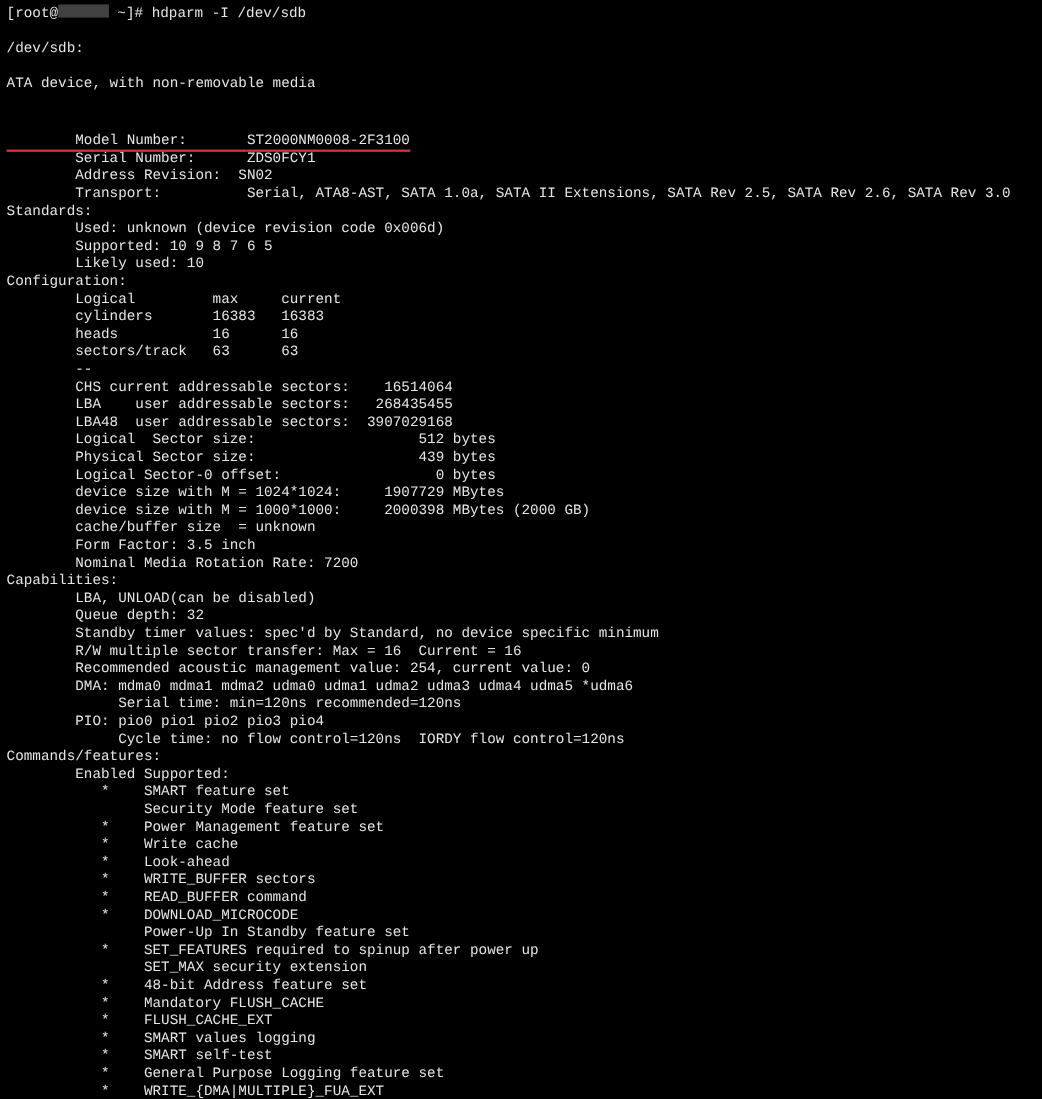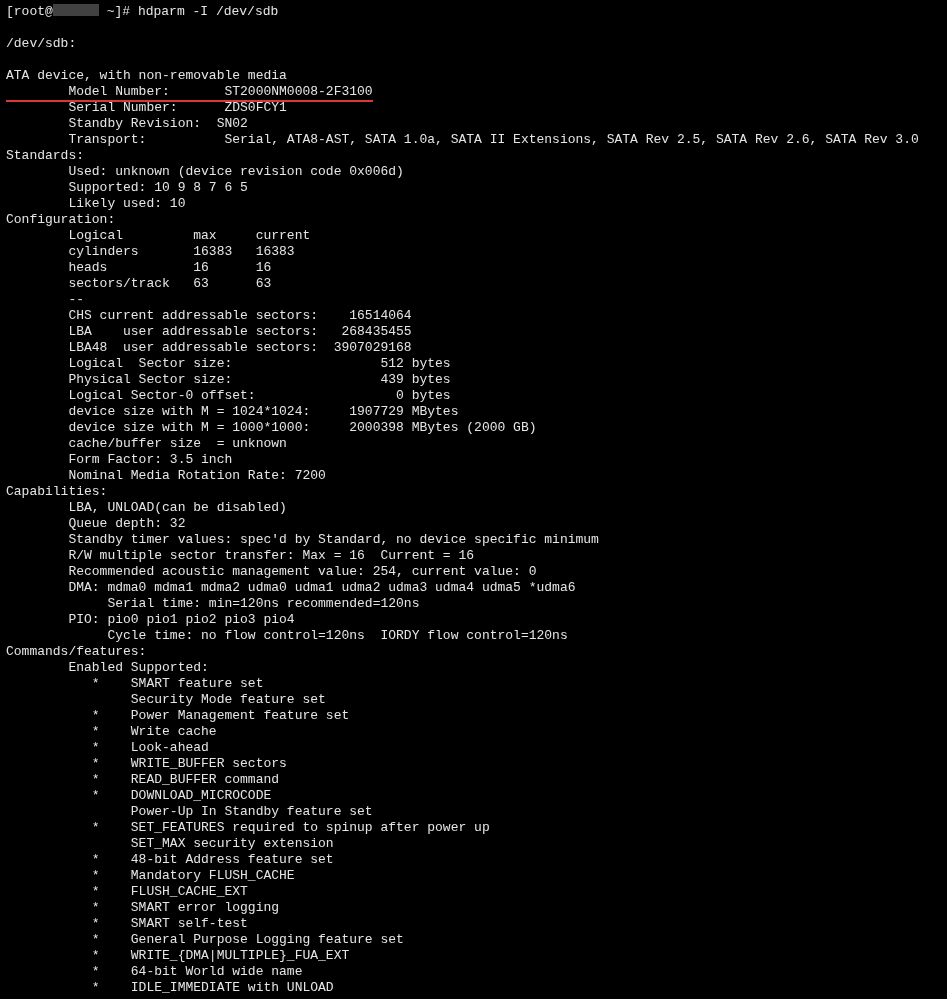--- a/index.html
+++ b/index.html
@@ -21,20 +21,21 @@
   .prompt-hidden {
     background: #414141;
     display: inline-block;
     width: 46px;
     height: 12px;
     vertical-align: -1px;
   }
   .underline-red {
     position: relative;
     display: inline-block;
+    margin-top: 36px;
   }
   .underline-red::after {
     content: "";
     position: absolute;
     left: 0;
     right: 0;
     bottom: -2px;
     height: 2px;
     background: #d83838;
   }
@@ -42,21 +43,21 @@
 </head>
 <body>
 
 <pre><span>[<span>root</span>@<span class="prompt-hidden"></span> <span>~</span>]# <span>hdparm -I /dev/sdb</span></span>
 <span></span>
 <span>/dev/sdb:</span>
 <span></span>
 <span>ATA device, with non-removable media</span>
 <span><span class="underline-red">        Model Number:       </span><span class="underline-red">ST2000NM0008-2F3100</span></span>
 <span>        Serial Number:      ZDS0FCY1</span>
-<span>        Standby Revision:  SN02</span>
+<span>        Address Revision:  SN02</span>
 <span>        Transport:          Serial, ATA8-AST, SATA 1.0a, SATA II Extensions, SATA Rev 2.5, SATA Rev 2.6, SATA Rev 3.0</span>
 <span>Standards:</span>
 <span>        Used: unknown (device revision code 0x006d)</span>
 <span>        Supported: 10 9 8 7 6 5</span>
 <span>        Likely used: 10</span>
 <span>Configuration:</span>
 <span>        Logical         max     current</span>
 <span>        cylinders       16383   16383</span>
 <span>        heads           16      16</span>
 <span>        sectors/track   63      63</span>
@@ -91,18 +92,18 @@
 <span>           *    Look-ahead</span>
 <span>           *    WRITE_BUFFER sectors</span>
 <span>           *    READ_BUFFER command</span>
 <span>           *    DOWNLOAD_MICROCODE</span>
 <span>                Power-Up In Standby feature set</span>
 <span>           *    SET_FEATURES required to spinup after power up</span>
 <span>                SET_MAX security extension</span>
 <span>           *    48-bit Address feature set</span>
 <span>           *    Mandatory FLUSH_CACHE</span>
 <span>           *    FLUSH_CACHE_EXT</span>
-<span>           *    SMART error logging</span>
+<span>           *    SMART values logging</span>
 <span>           *    SMART self-test</span>
 <span>           *    General Purpose Logging feature set</span>
 <span>           *    WRITE_{DMA|MULTIPLE}_FUA_EXT</span>
 <span>           *    64-bit World wide name</span>
 <span>           *    IDLE_IMMEDIATE with UNLOAD</span></pre>
 
 </body></html>

